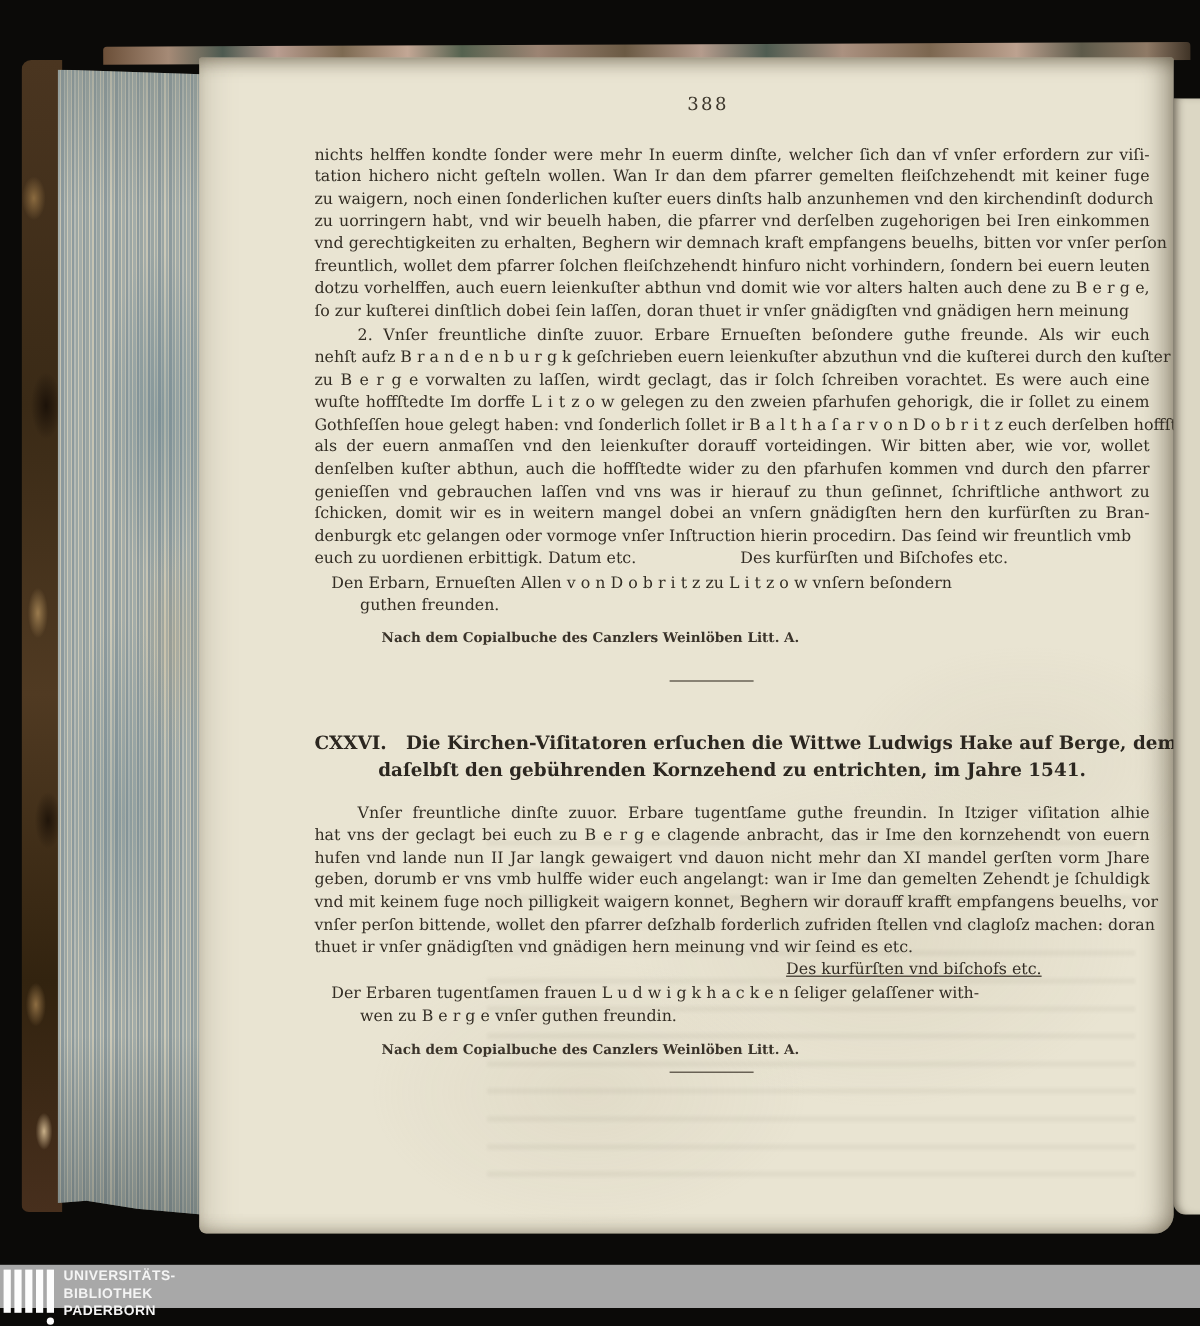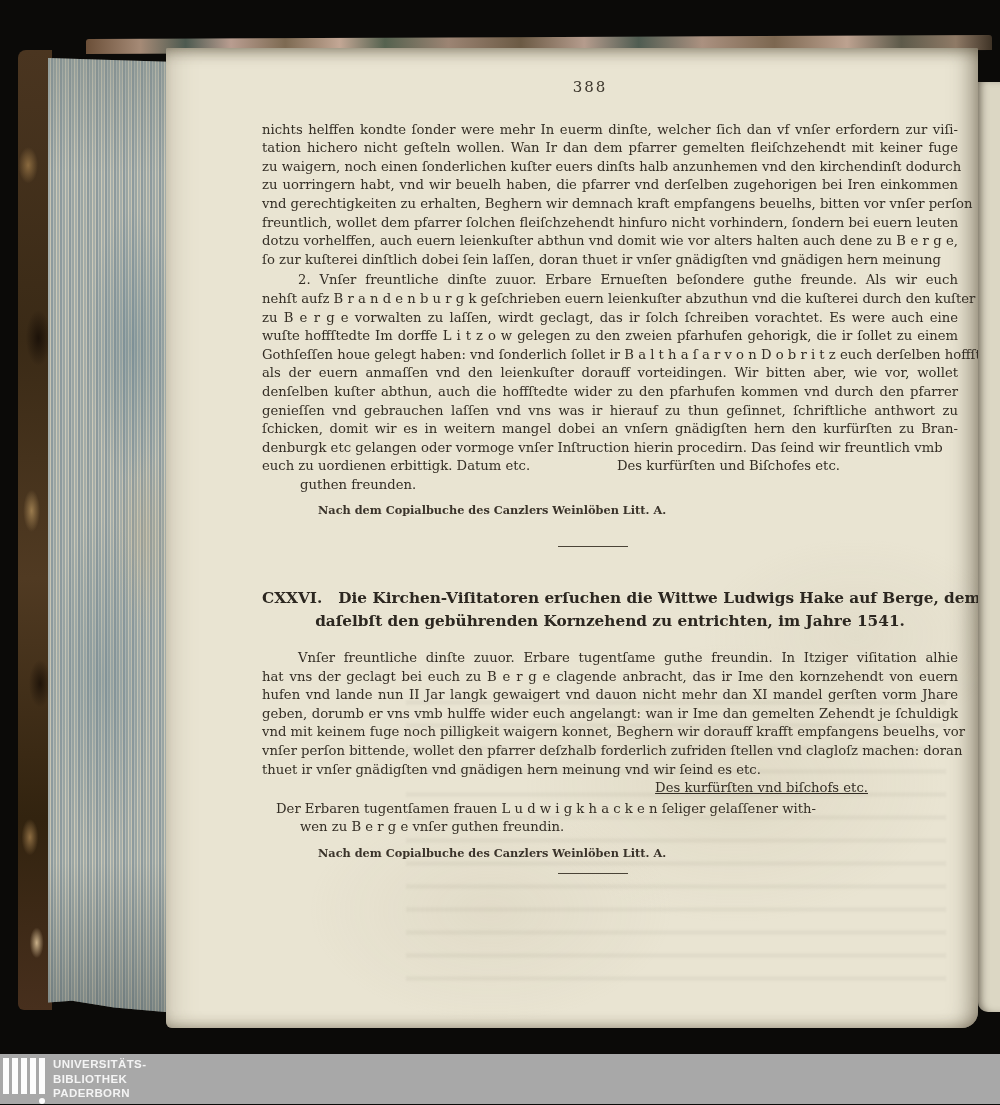--- a/index.html
+++ b/index.html
@@ -56,21 +56,21 @@
   .note{margin-left:56px;margin-top:7px;font-size:11.3px;color:#3a332a;font-weight:bold;}
   .rule{width:70px;border-top:1.6px solid #4a4337;margin:26px 0 0 296px;}
   .heading{margin-top:40px;font-weight:bold;color:#2c2720;font-size:15.3px;line-height:23px;}
   .heading .h1{display:flex;gap:16px;}
   .heading .h1 .ht{flex:1;text-align:justify;text-align-last:justify;white-space:nowrap;}
   .heading .h2{text-align:center;}
   .right-only{display:flex;}
   .right-only span{margin-left:auto;margin-right:90px;text-decoration:underline;}
   .m2{margin-top:2px;} .m16{margin-top:16px;} .m24{margin-top:24px;}
   
-  .footer{position:absolute;left:0;top:1054px;width:1000px;height:50px;background:#a8a8a8;}
+  .footer{position:absolute;left:0;top:1054px;width:1000px;height:36px;background:#a8a8a8;}
   .logo{position:absolute;left:3px;top:4px;display:flex;gap:3px;align-items:flex-start;height:46px;}
   .bar{width:6px;height:36px;background:#fdfdfd;}
   .bang{position:relative;width:6px;height:46px;}
   .bang .stem{width:6px;height:36px;background:#fdfdfd;}
   .bang .dot{position:absolute;left:0;top:40px;width:6px;height:6px;border-radius:50%;background:#fdfdfd;}
   .libname{position:absolute;left:53px;top:3px;color:#f4f4f4;
     font-family:"Liberation Sans","DejaVu Sans",sans-serif;font-weight:bold;font-size:11.5px;line-height:14.5px;letter-spacing:.4px;}
 </style>
 </head>
 <body>
@@ -109,20 +109,21 @@
           <div class="tline">genieſſen vnd gebrauchen laſſen vnd vns was ir hierauf zu thun geſinnet,  ſchriftliche anthwort zu</div>
           <div class="tline">ſchicken,  domit wir es in weitern mangel dobei an vnſern gnädigſten hern den kurfürſten zu Bran-</div>
           <div class="tline">denburgk etc gelangen oder vormoge vnſer Inſtruction hierin procedirn.  Das ſeind wir freuntlich vmb</div>
         </div>
 
       <div class="closing">
         <span>euch zu uordienen erbittigk.  Datum etc.</span>
         <span class="r">Des kurfürſten und Biſchofes etc.</span>
       </div>
 
+      <div class="addr m2">Den Erbarn, Ernueſten Allen v o n  D o b r i t z zu L i t z o w vnſern beſondern</div>
       <div class="addr2">guthen freunden.</div>
 
       <div class="note">Nach dem Copialbuche des Canzlers Weinlöben Litt. A.</div>
 
       <div class="rule"></div>
 
       <div class="heading">
         <div class="h1">
           <span>CXXVI.</span>
           <span class="ht">Die Kirchen-Viſitatoren erſuchen die Wittwe Ludwigs Hake auf Berge, dem Pfarrer</span>

